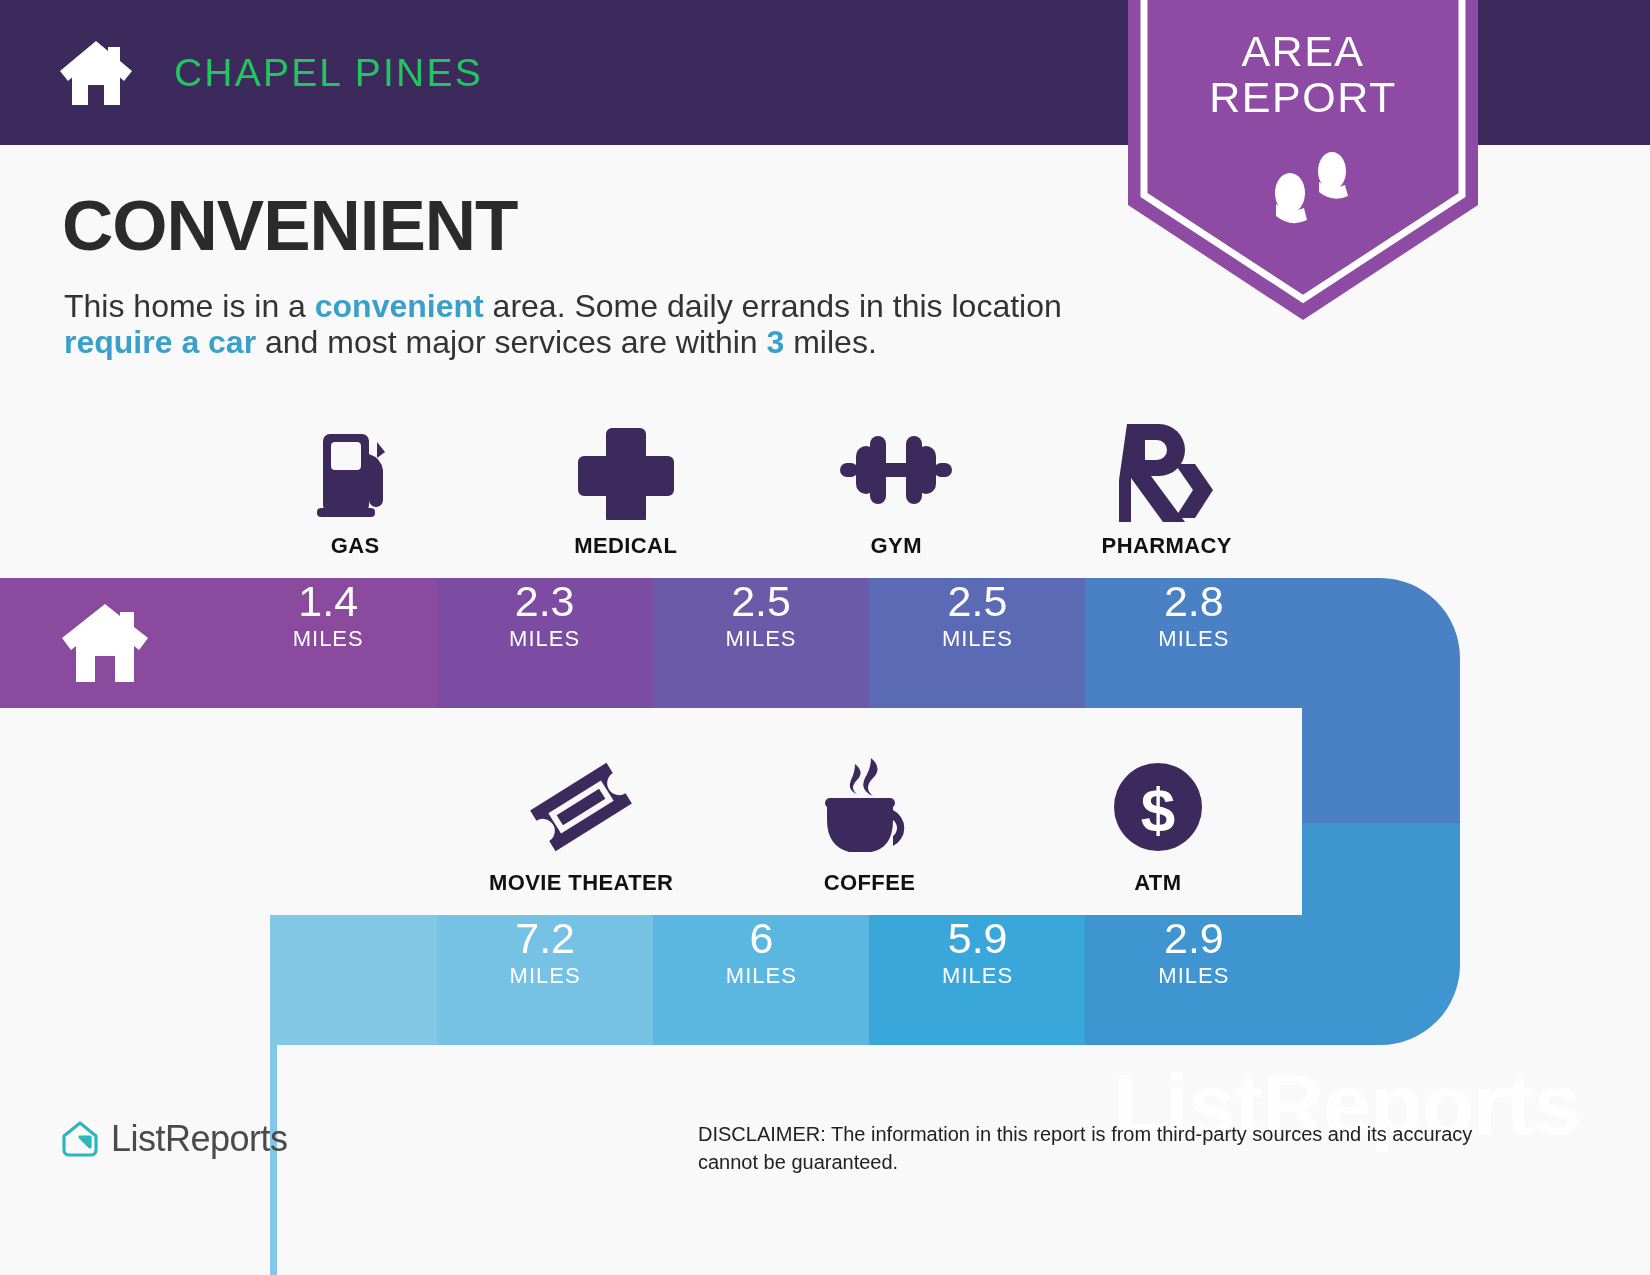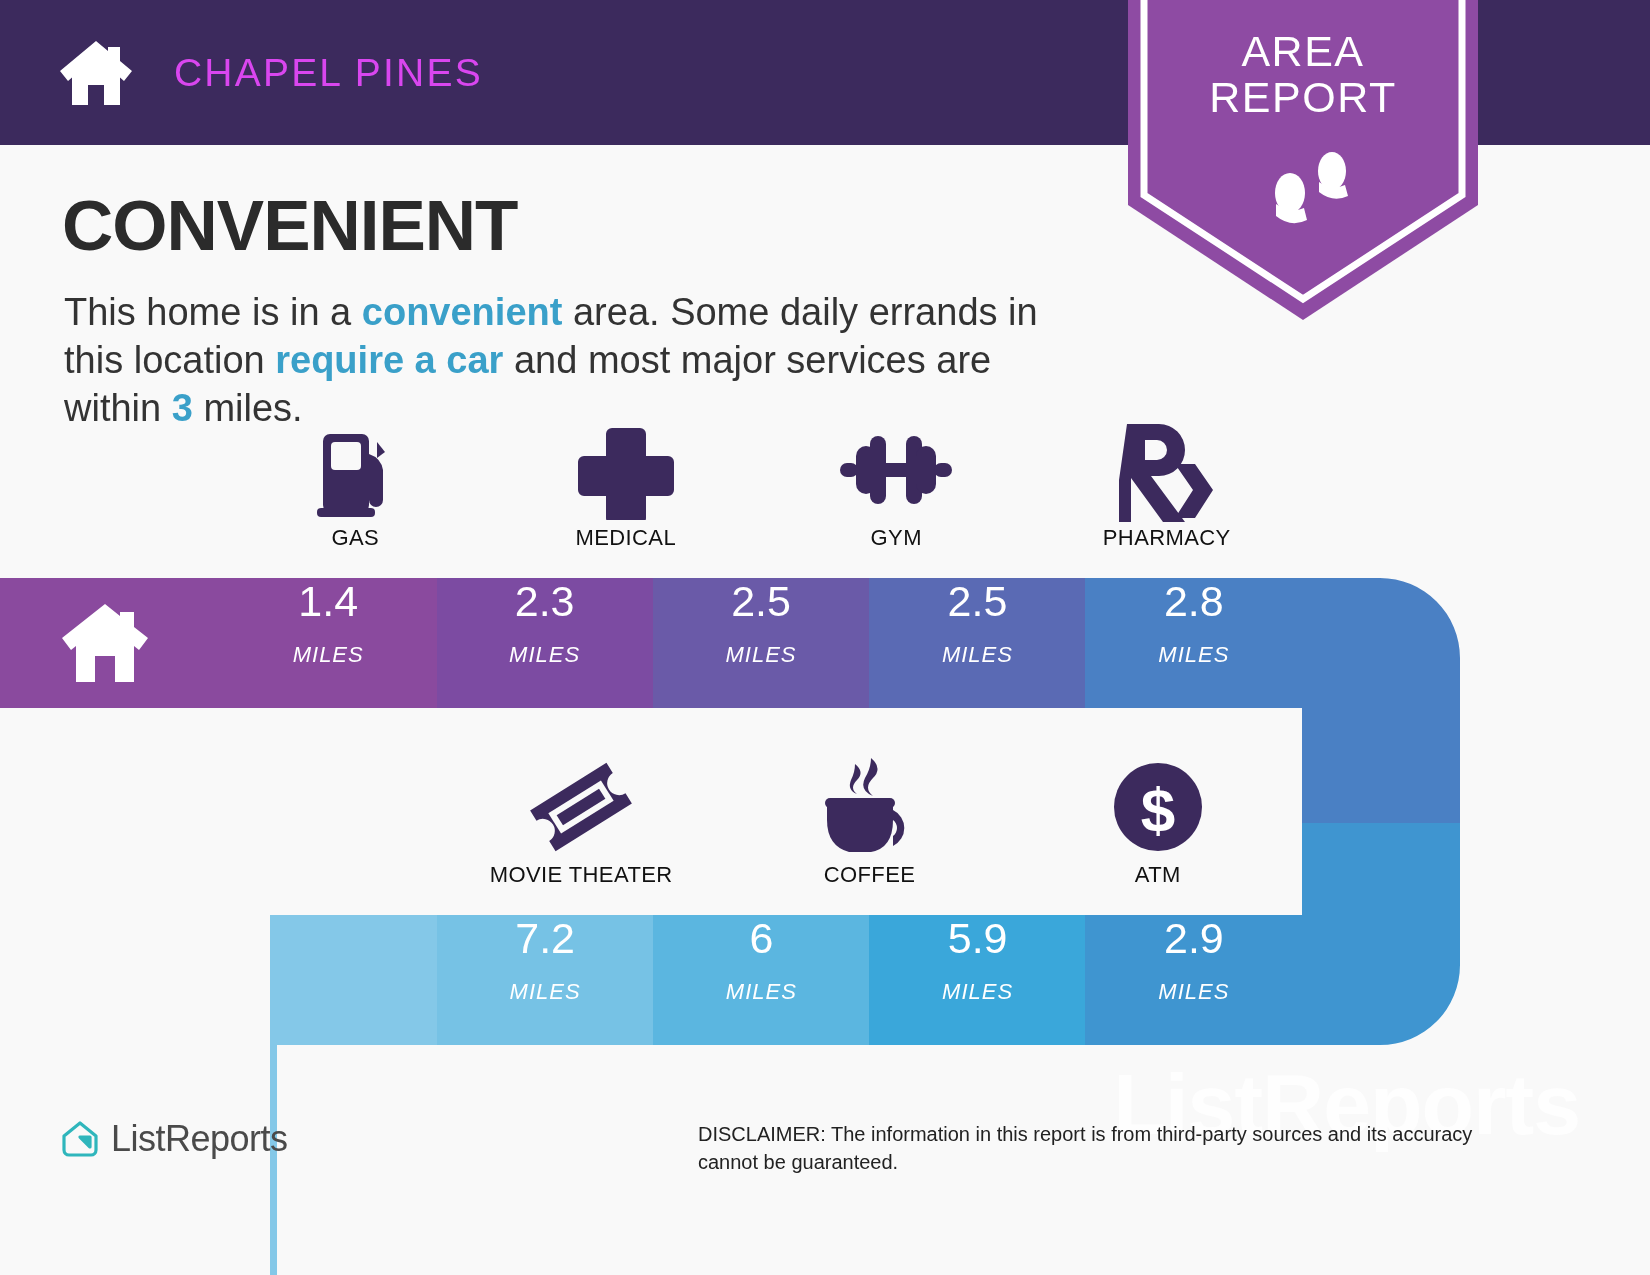--- a/index.html
+++ b/index.html
@@ -12,73 +12,73 @@
   }
 
   
   .header {
     position:absolute; left:0; top:0; width:1650px; height:145px;
     background:#3c2a5d;
     display:flex; align-items:center; padding-left:58px;
   }
   .header-house { width:76px; height:72px; flex:0 0 auto; }
   .header-title {
-    color:#d946ef; font-size:39px; letter-spacing:2.2px;
+    color:#22c55e; font-size:39px; letter-spacing:2.2px;
     font-weight:400; margin-left:40px; white-space:nowrap;
   }
 
   
   .badge { position:absolute; left:1128px; top:-10px; width:350px; height:330px; }
   .badge svg { width:100%; height:100%; display:block; }
   .badge-text {
     position:absolute; left:0; top:38px; width:100%;
     text-align:center; color:#fff; font-size:43px; line-height:46px;
     font-weight:400; letter-spacing:1.5px;
   }
 
   
   .headline {
     position:absolute; left:62px; top:185px;
     font-size:71px; font-weight:bold; color:#2b2b2b; letter-spacing:-1px;
   }
   .subtext {
     position:absolute; left:64px; top:288px; width:1030px;
-    font-size:38px; line-height:48px; color:#333333;
+    font-size:32px; line-height:36px; color:#333333;
   }
   .hl { color:#3aa0c9; font-weight:bold; }
 
   
   .ribbon { position:absolute; left:0; top:0; width:1650px; height:1275px;
             pointer-events:none; }
 
   
   .icon-row { position:absolute; display:flex; }
   .icon-row.row1 { left:220px; top:415px; width:1082px; }
   .icon-row.row2 { left:437px; top:752px; width:865px; }
   .icon-cell {
     flex:1 1 0; display:flex; flex-direction:column;
     align-items:center; justify-content:flex-end;
   }
   .icon-glyph { height:110px; display:flex; align-items:center; justify-content:center; }
   .icon-glyph svg { display:block; }
   .icon-label {
-    font-size:22px; font-weight:normal;
+    margin-top:8px; font-size:22px; font-weight:bold;
     color:#111111; letter-spacing:0.4px; white-space:nowrap;
   }
 
   
   .value-row { position:absolute; display:flex; }
   .value-row.row1 { left:220px; top:578px; width:1082px; height:130px; }
   .value-row.row2 { left:437px; top:915px; width:865px; height:130px; }
   .value-cell {
     flex:1 1 0; display:flex; flex-direction:column;
     align-items:center; justify-content:flex-start; color:#ffffff;
   }
   .value-num { font-size:43px; line-height:46px; font-weight:400; }
-  .value-unit { font-size:22px; letter-spacing:1px; margin-top:18px;font-style:italic; }
+  .value-unit { font-size:22px; letter-spacing:1px; margin-top:2px; }
 
   
   .home-marker {
     position:absolute; left:60px; top:600px;
     width:90px; height:84px;
   }
 
   
   .logo { position:absolute; left:60px; top:1118px;
           display:flex; align-items:center; }

